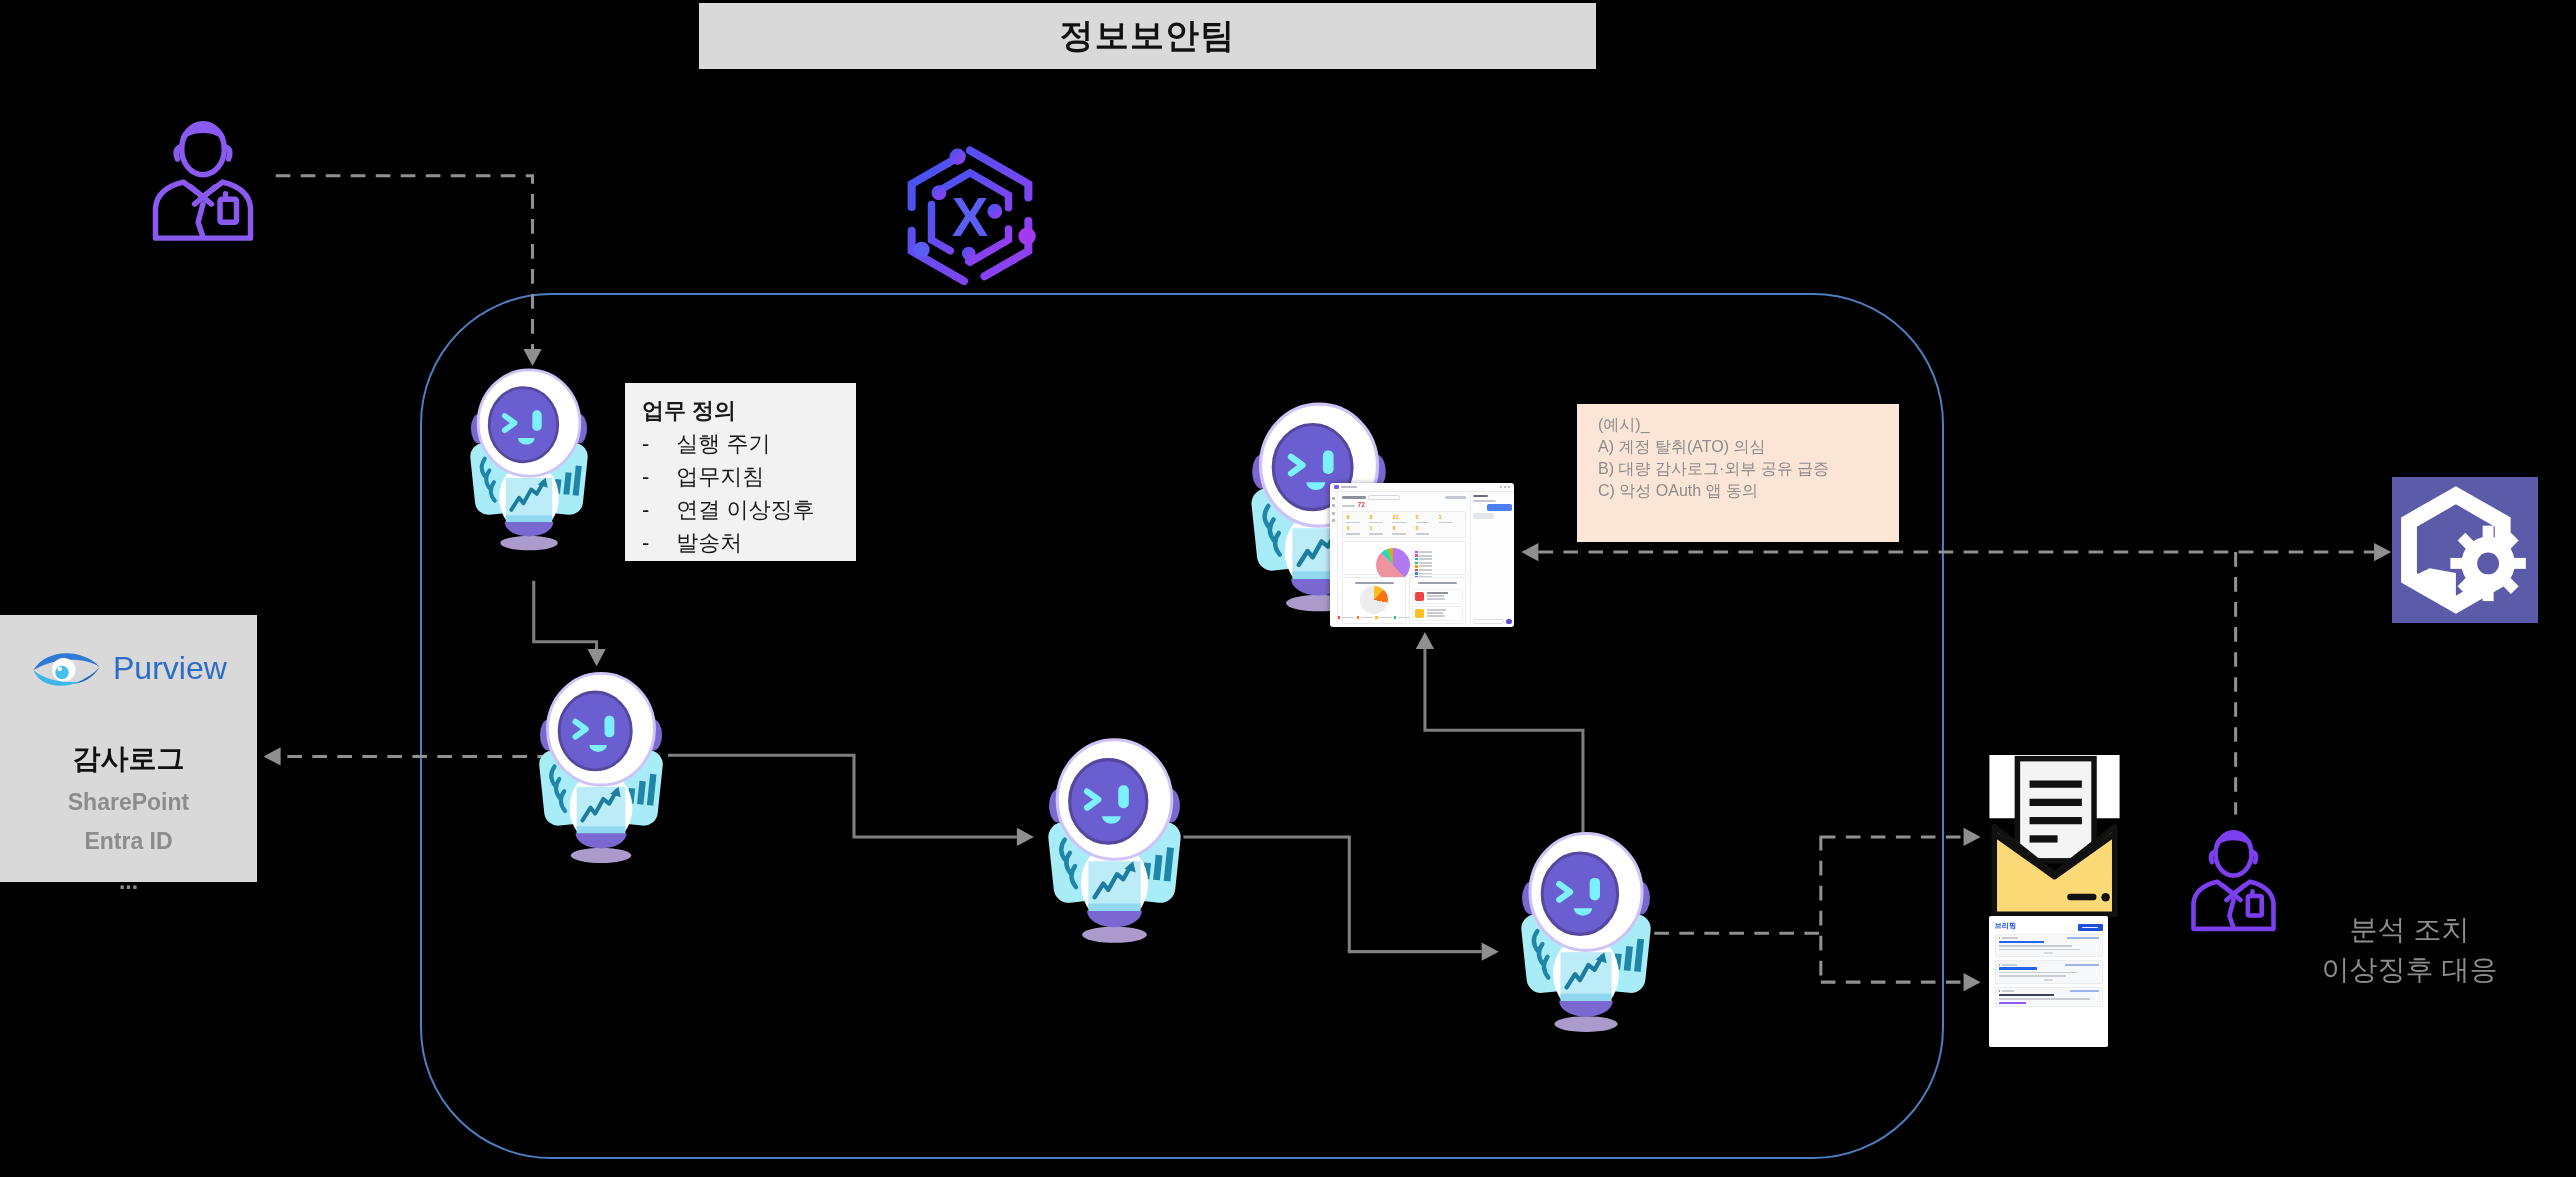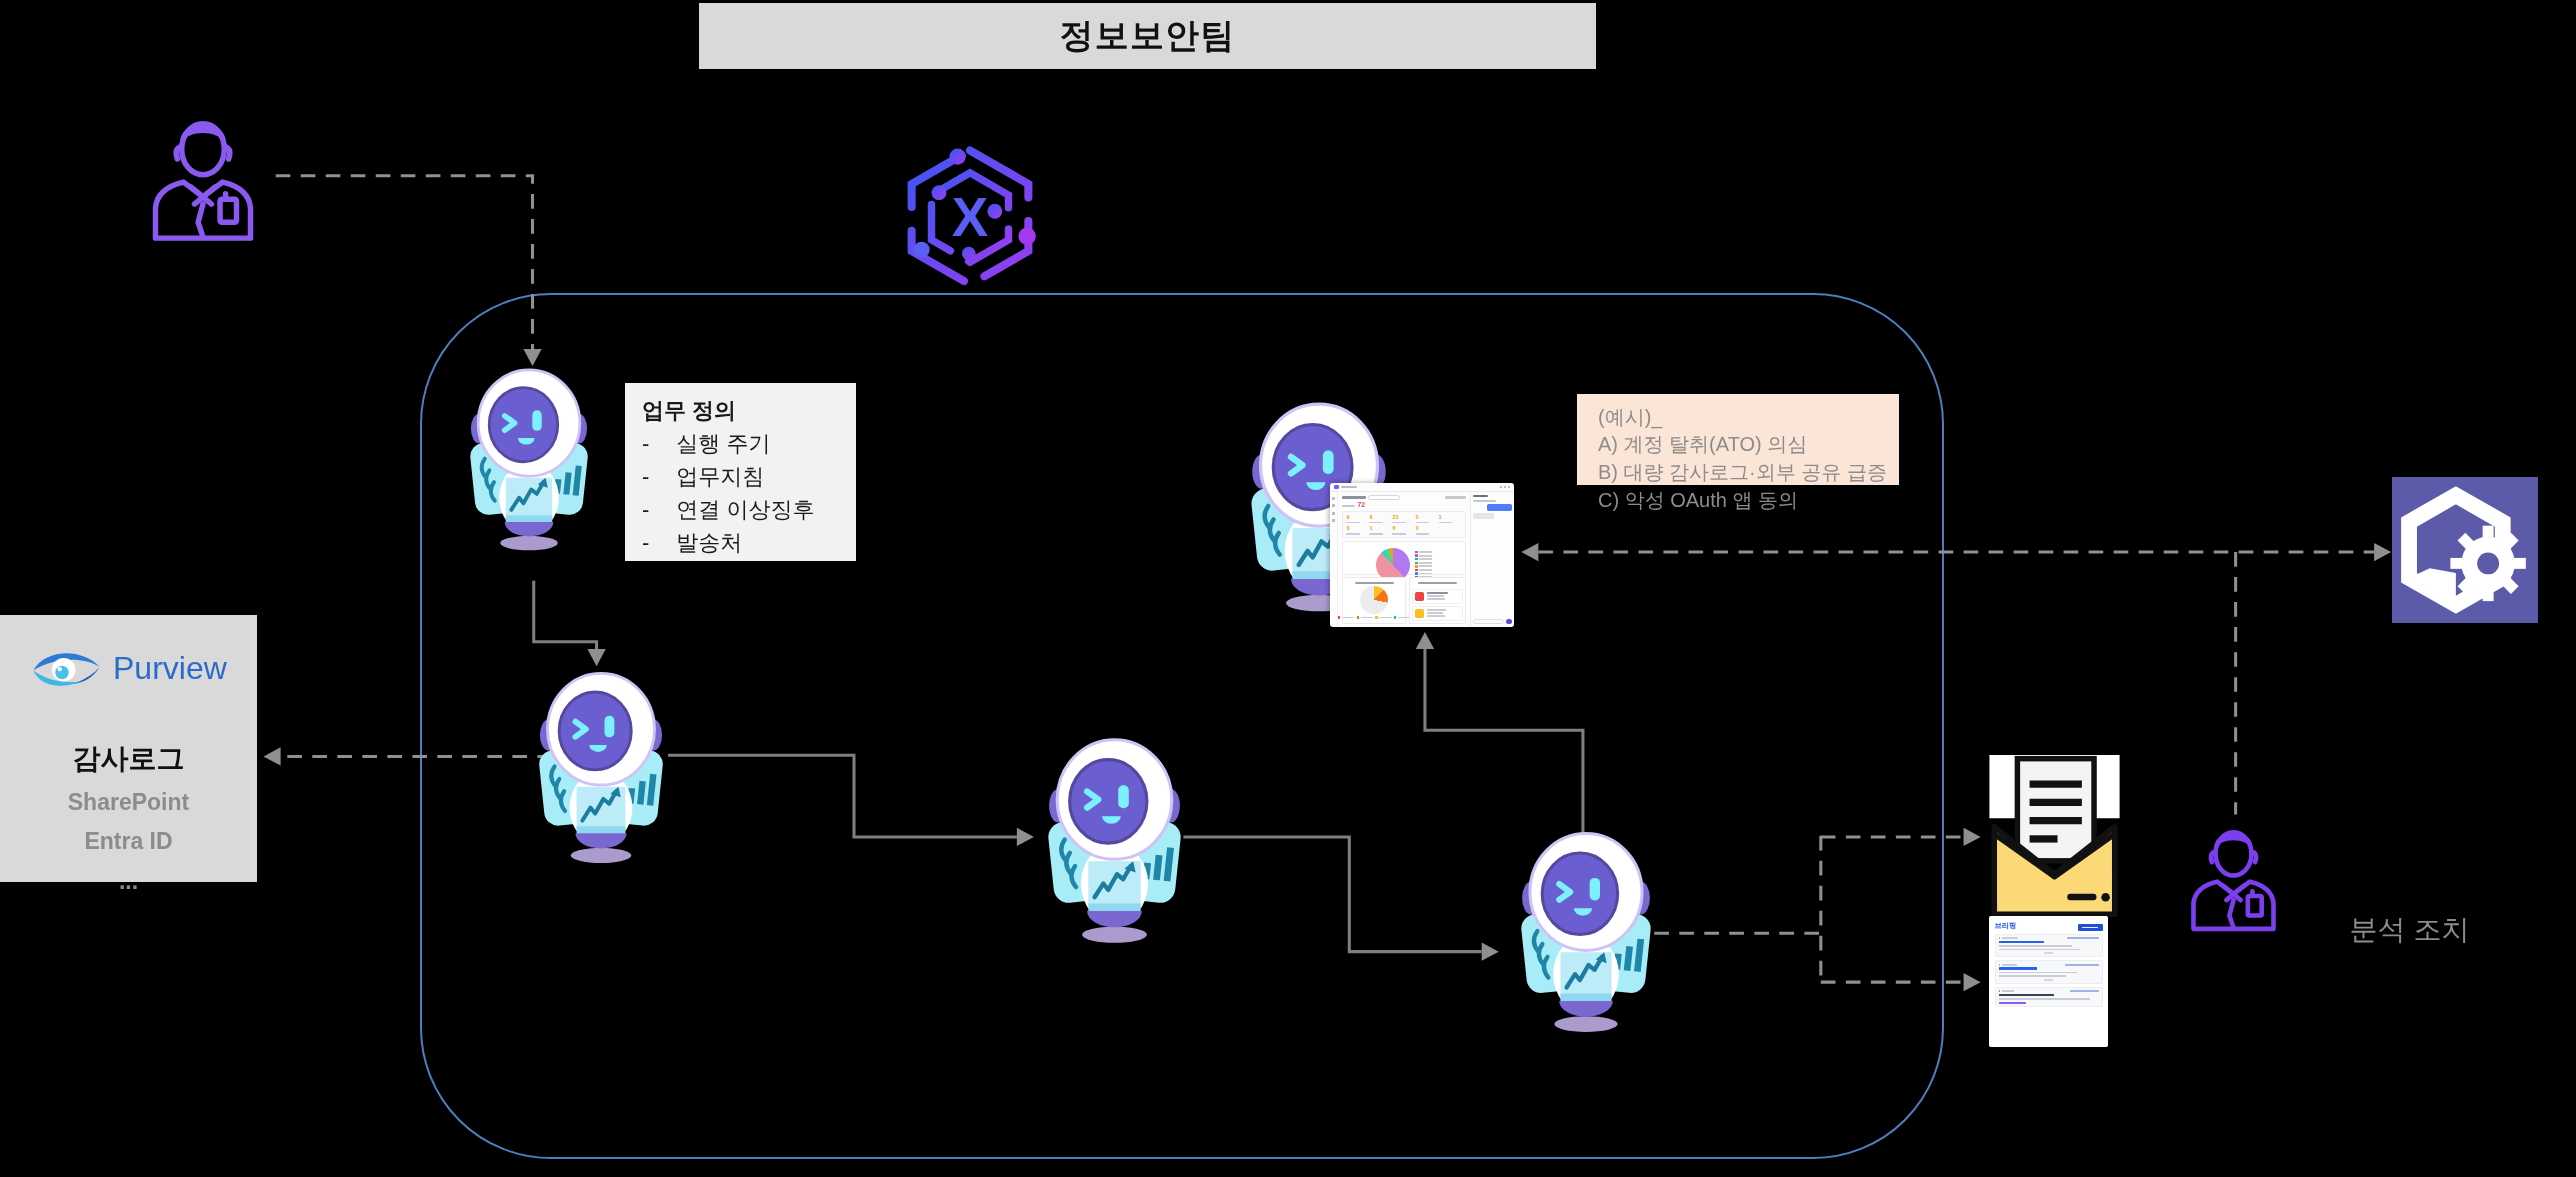--- a/index.html
+++ b/index.html
@@ -32,22 +32,22 @@
   .note-row{display:flex;gap:16px;}
   .note-row .dash{width:18.3px;flex:none;}
 
   .purview-box{left:0;top:615px;width:257px;height:267px;background:var(--purview-bg);z-index:4;
     display:flex;flex-direction:column;align-items:center;}
   .pv-logo-row{display:flex;align-items:center;gap:9.8px;margin-top:29px;}
   .pv-logo-row .pv-name{font-size:32px;color:var(--purview-blue);}
   .pv-title{margin-top:48px;font-size:28px;font-weight:bold;color:#111;}
   .pv-src{margin-top:8.5px;font-size:23px;font-weight:bold;color:var(--gray-text);line-height:1.35;text-align:center;}
 
-  .example-box{left:1577px;top:394px;width:322px;height:91px;background:var(--example-bg);z-index:4;
-    padding:9.8px 6.1px 6.1px 21px;color:var(--gray-text);font-size:20px;line-height:1.38;}
+  .example-box{left:1577px;top:404px;width:322px;height:138px;background:var(--example-bg);z-index:4;
+    padding:9.8px 6.1px 6.1px 21px;color:var(--gray-text);font-size:16px;line-height:1.38;}
 
   .rt-label{left:2355px;top:379px;width:222px;z-index:4;text-align:center;color:var(--gray-text);
     font-size:28px;line-height:1.4;}
   .rb-label{left:2257px;top:910px;width:305px;z-index:4;text-align:center;color:var(--gray-text);
     font-size:28px;line-height:1.42;}
 
   .gear-tile{left:2392px;top:477px;width:146px;height:146px;background:var(--gear-bg);z-index:4;}
 
   
   .dash-win{left:1330px;top:483px;width:184px;height:144px;background:#fdfdfd;border-radius:3px;
@@ -525,16 +525,17 @@
         <circle cx="158" cy="142" r="18" fill="#5b5baa"></circle>
       </g>
     </svg>
   </div>
 
   <svg class="abs" style="left:2187px;top:820px;width:93px;height:113px;color:#7c3ff0;z-index:3;" viewBox="0 0 152 186" width="93" height="113">
     <use href="#sym-person"></use>
   </svg>
   <div class="abs rb-label">
     <div>분석 조치</div>
+    <div>이상징후 대응</div>
   </div>
 
 </div>
 
 
 </body></html>

